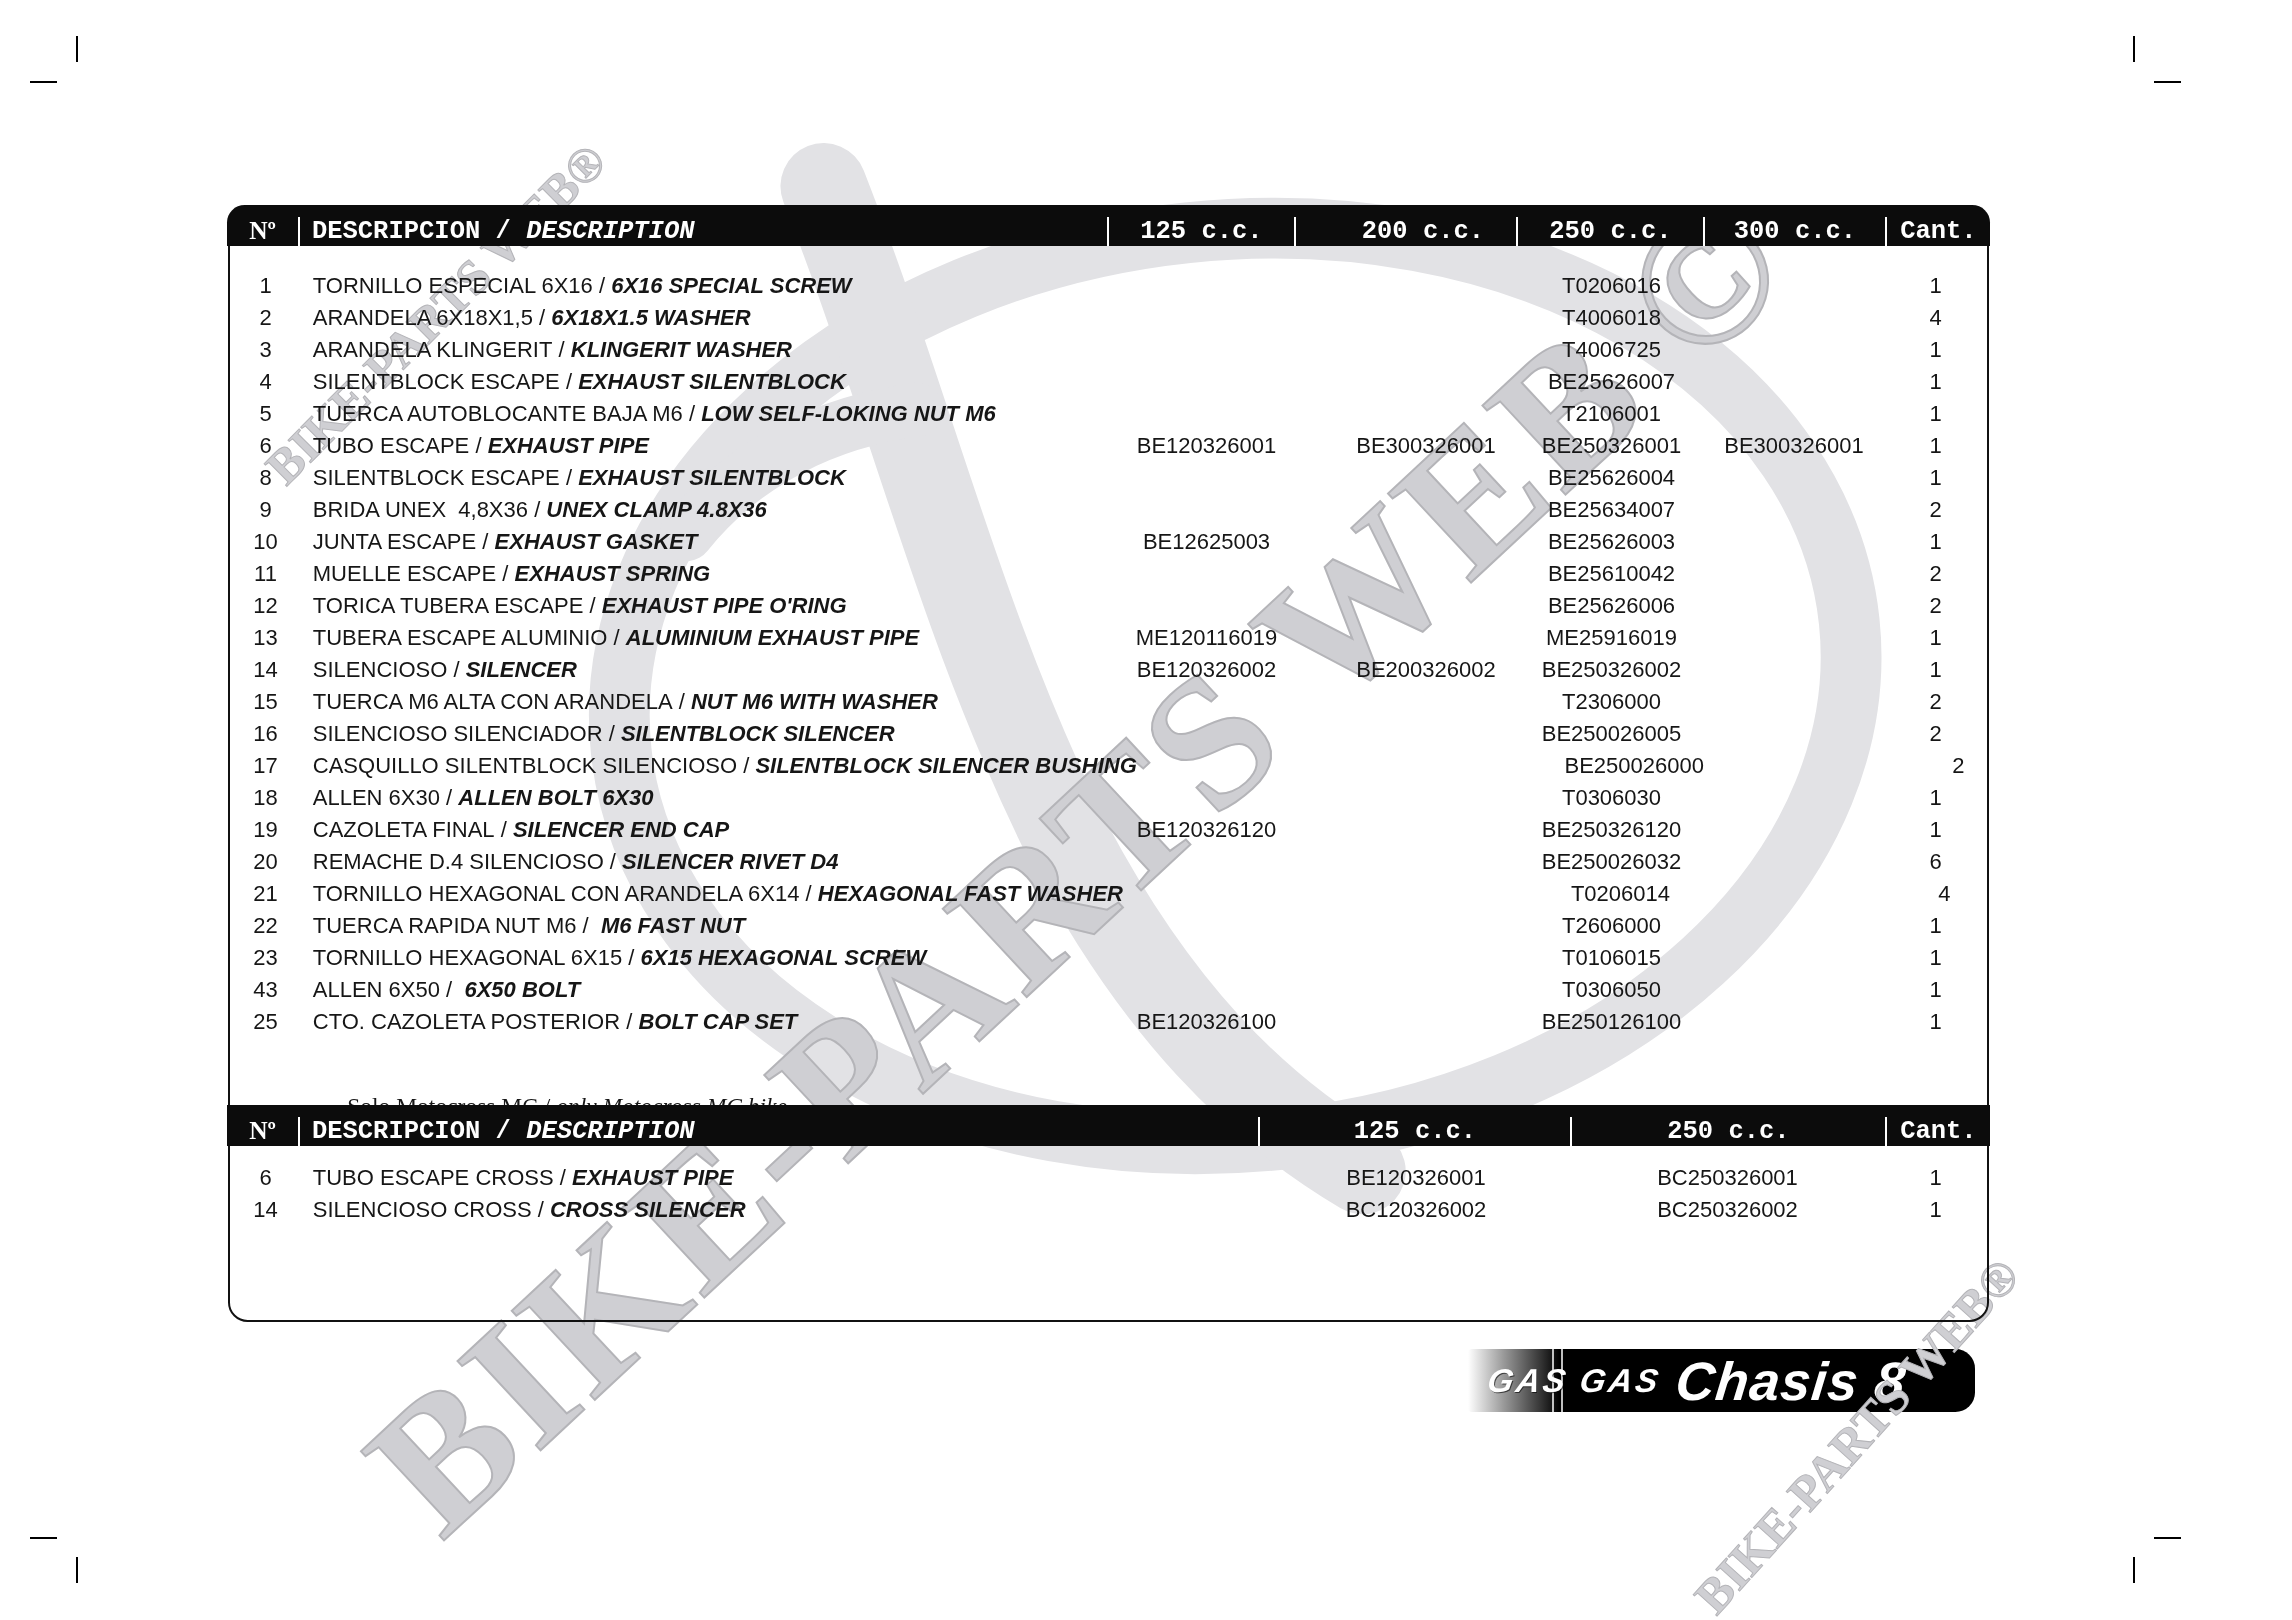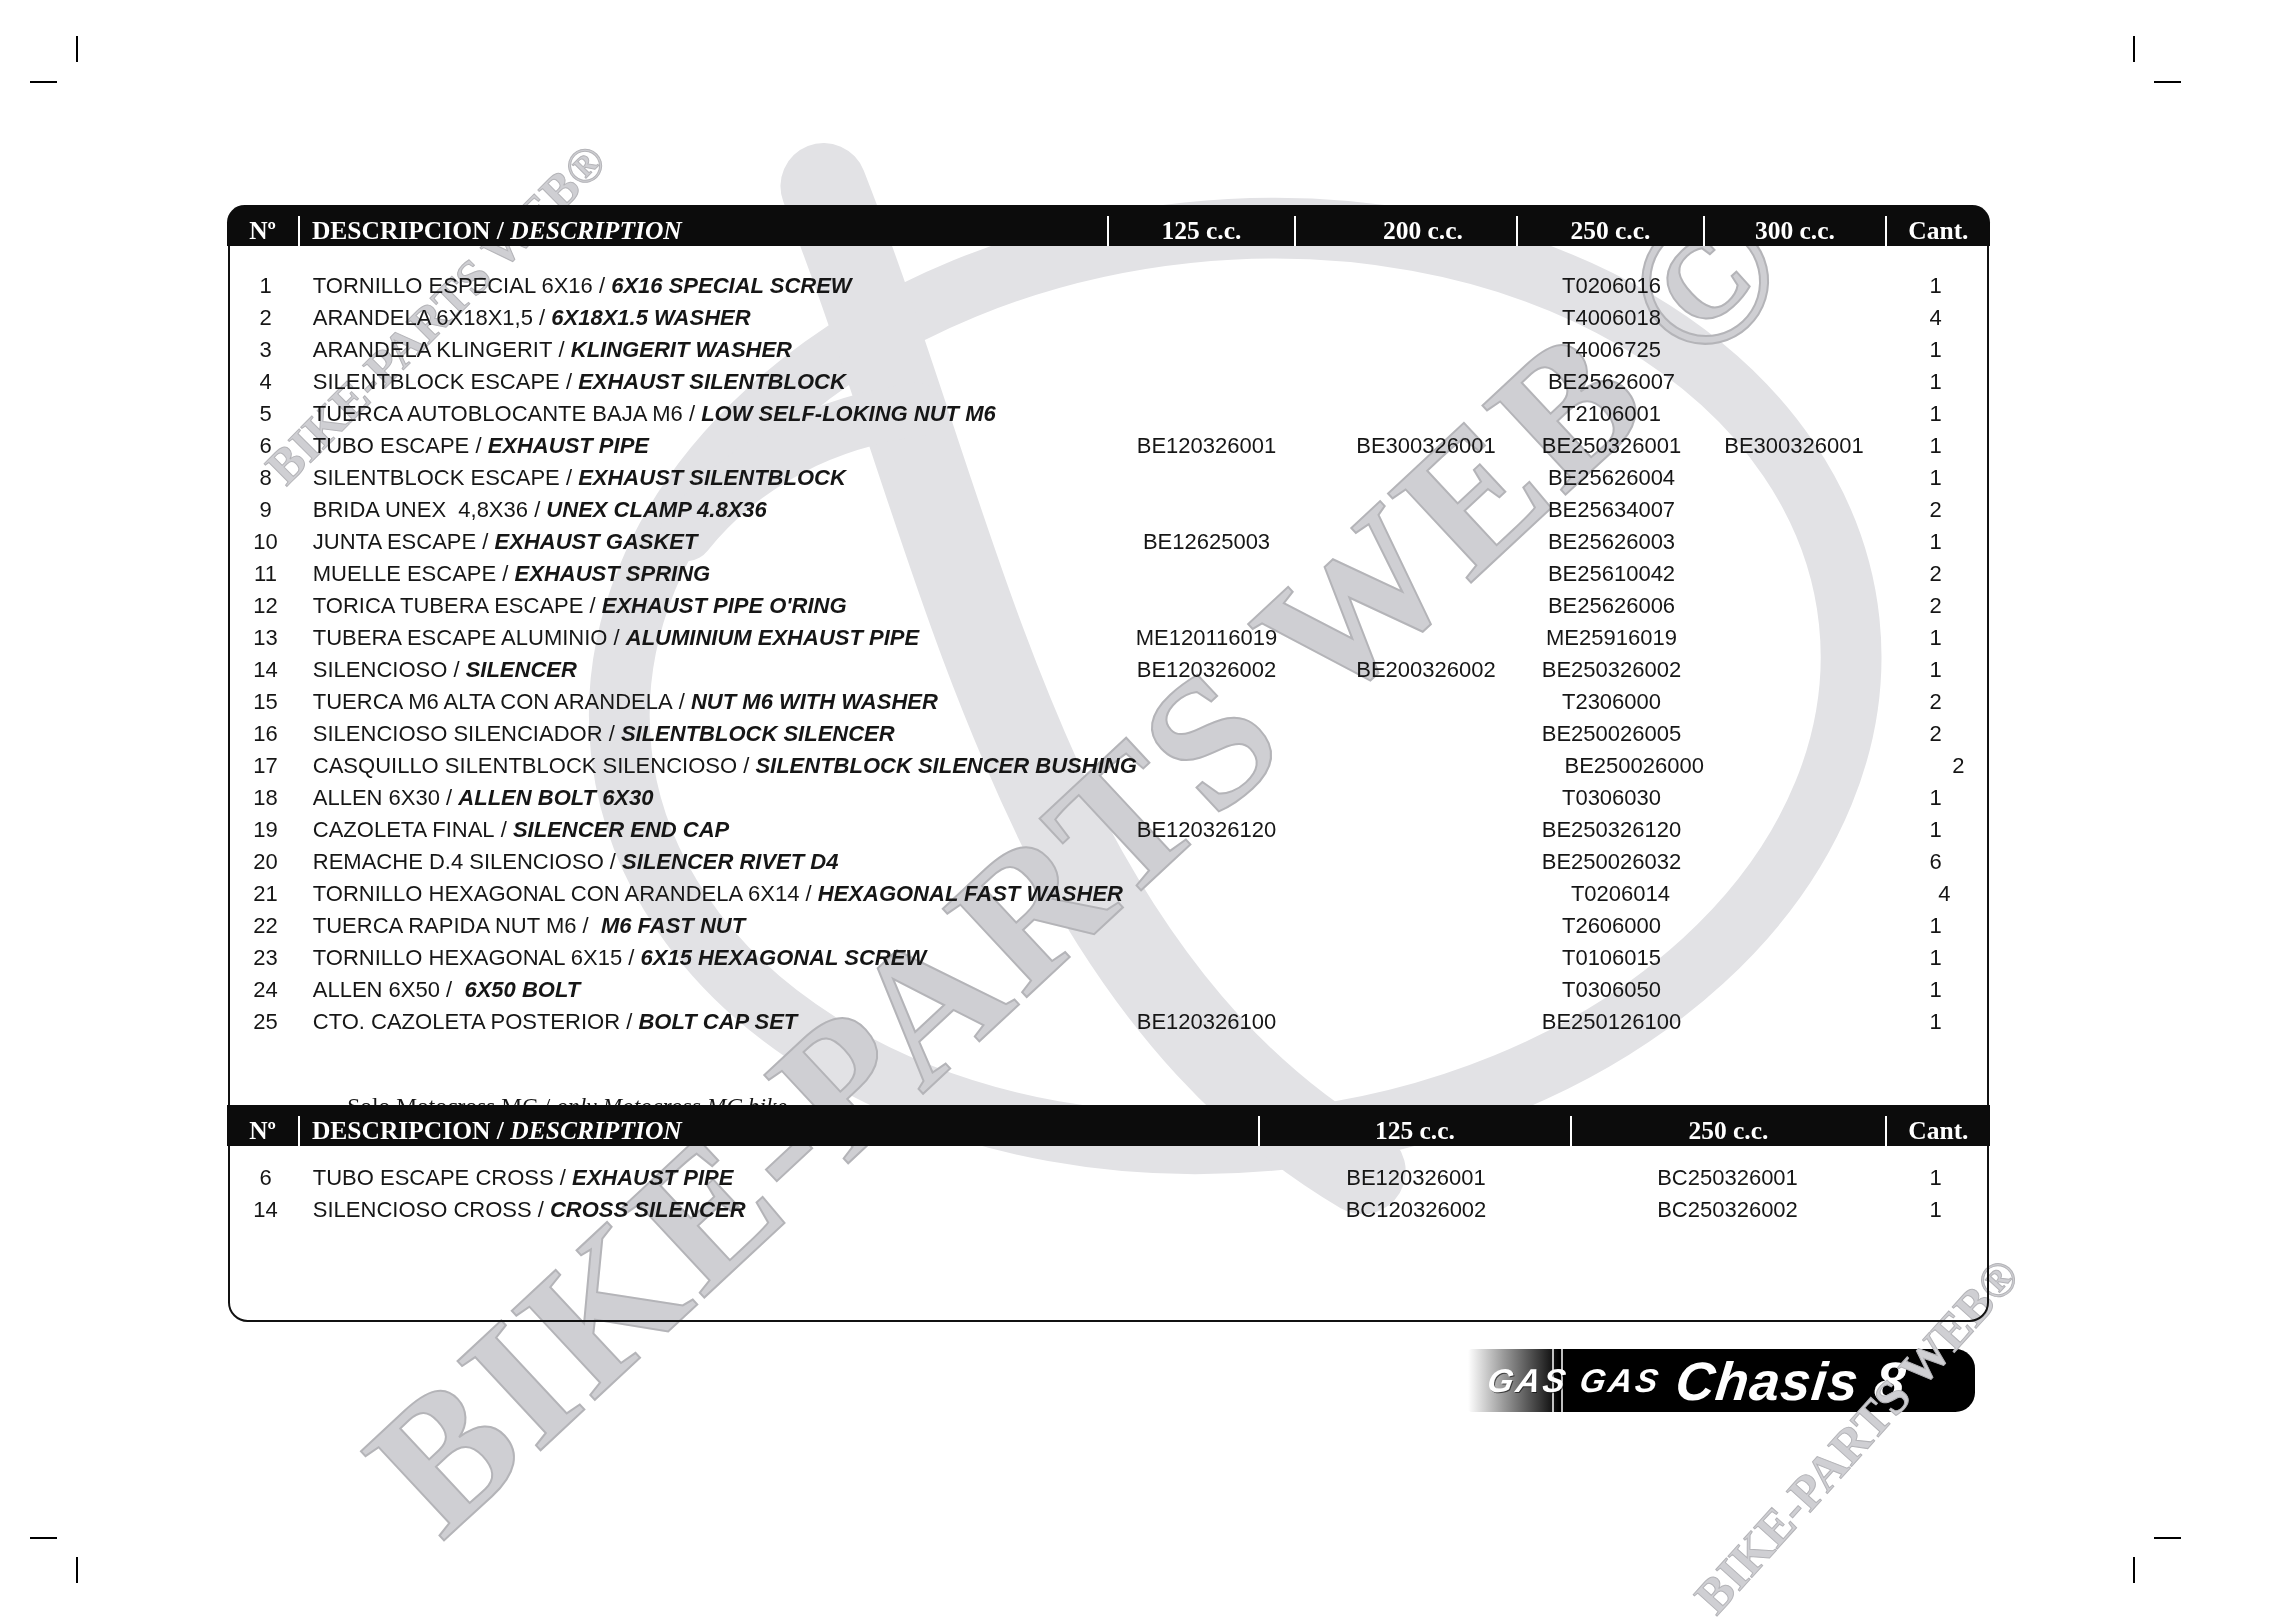--- a/index.html
+++ b/index.html
@@ -26,21 +26,21 @@
 
   
   .sheet{position:absolute;left:228px;top:206px;width:1757px;height:1112px;
          border:2.9px solid #111;border-radius:19.6px;z-index:5;}
   .thead{position:absolute;left:-2.9px;right:-2.9px;height:41px;background:#0c0c0c;color:#fff;
          display:flex;align-items:flex-end;font-family:"Liberation Serif",serif;
          font-weight:bold;font-size:25.5px;}
   .thead.t1{top:-2.9px;border-radius:17.6px 17.6px 0 0;}
   .thead.t2{top:897px;}
   .col{display:flex;align-items:center;justify-content:center;white-space:pre;}
-  .thead .col + .col{border-left:2px solid #fff;}
+  .thead .col + .col{border-left:2px solid #fff;font-family:Liberation Mono, monospace;}
   .c-n{width:71px;flex:0 0 71px;}
   .c-d{flex:1 1 auto;justify-content:flex-start;padding-left:11.8px;}
   .cw125{width:185px;flex:0 0 185px;}
   .cw200{width:186px;flex:0 0 186px;padding-left:34px;}
   .cw250{width:185px;flex:0 0 185px;}
   .cw300{width:180px;flex:0 0 180px;}
   .c-cant{width:103px;flex:0 0 103px;}
   .cb125{width:310px;flex:0 0 310px;}
   .cb250{width:313px;flex:0 0 313px;}
 
@@ -303,21 +303,21 @@
         <div class="trow">
           <div class="col c-n">23</div>
           <div class="col c-d"><span>TORNILLO HEXAGONAL 6X15</span><span> / </span><em>6X15 HEXAGONAL SCREW</em></div>
           <div class="col cw125"></div>
           <div class="col cw200"></div>
           <div class="col cw250">T0106015</div>
           <div class="col cw300"></div>
           <div class="col c-cant">1</div>
         </div>
         <div class="trow">
-          <div class="col c-n">24</div>
+          <div class="col c-n">43</div>
           <div class="col c-d"><span>ALLEN 6X50</span><span> / </span><em> 6X50 BOLT</em></div>
           <div class="col cw125"></div>
           <div class="col cw200"></div>
           <div class="col cw250">T0306050</div>
           <div class="col cw300"></div>
           <div class="col c-cant">1</div>
         </div>
         <div class="trow">
           <div class="col c-n">25</div>
           <div class="col c-d"><span>CTO. CAZOLETA POSTERIOR</span><span> / </span><em>BOLT CAP SET</em></div>

